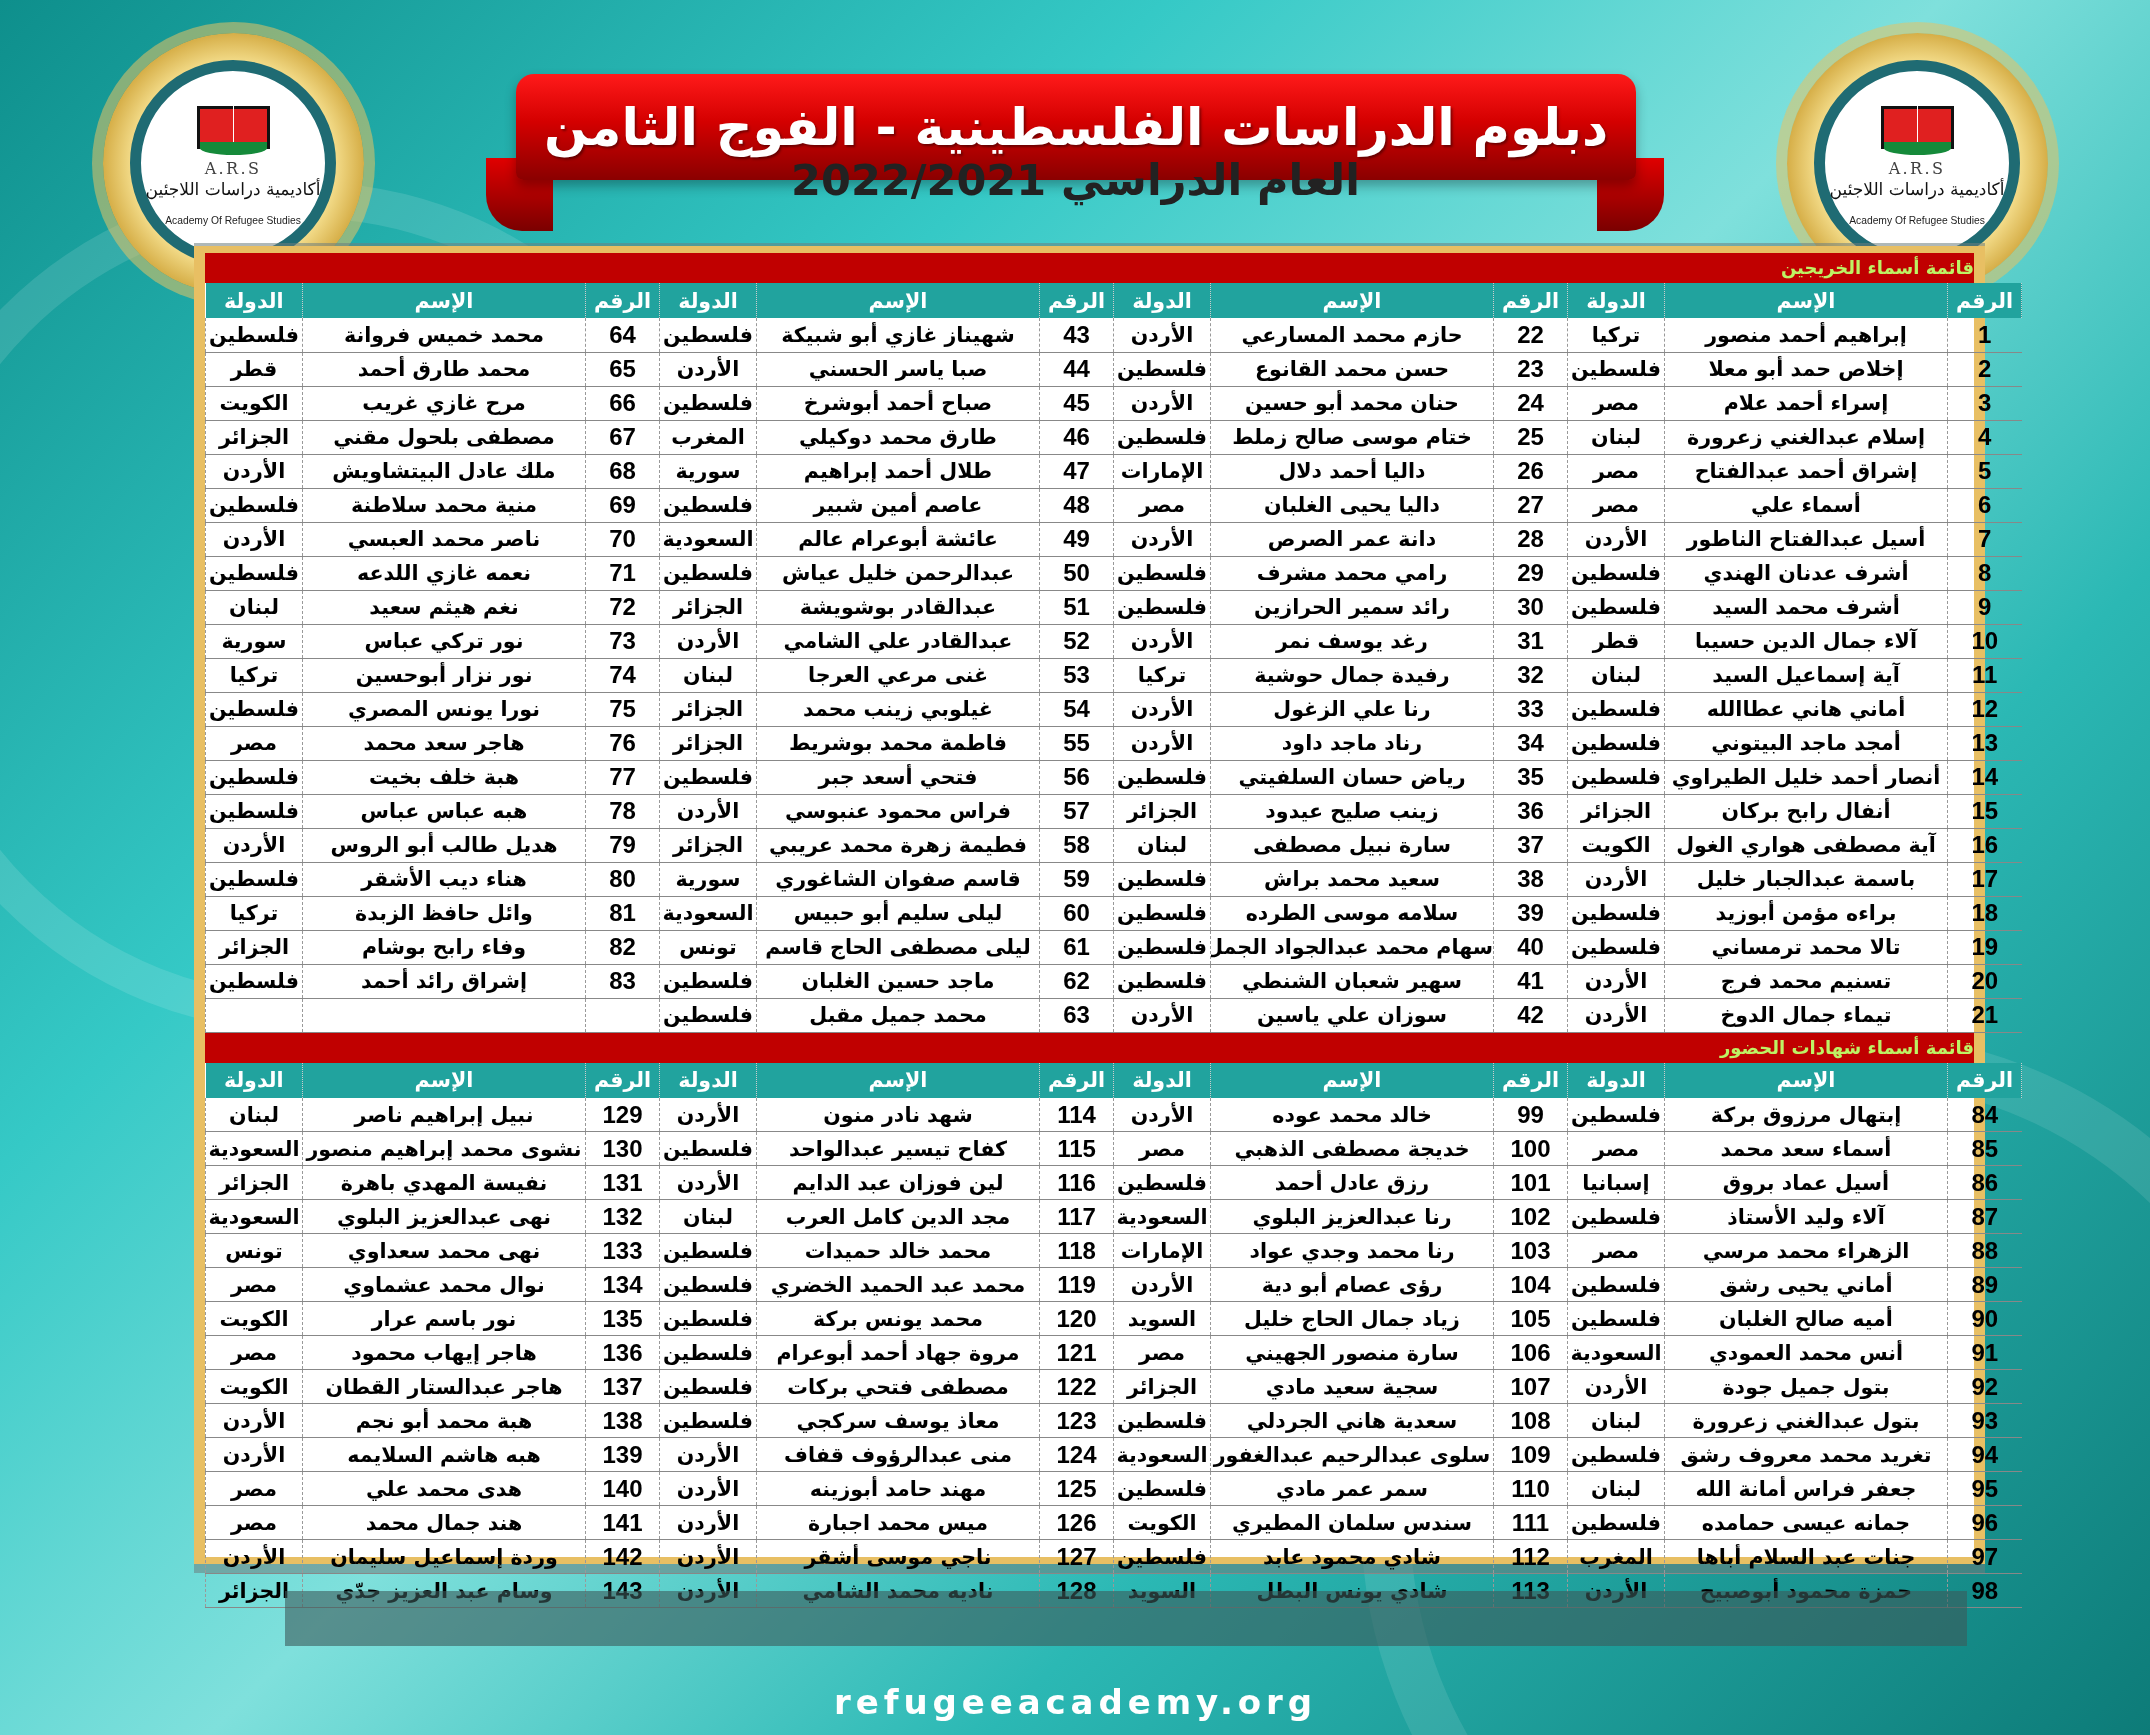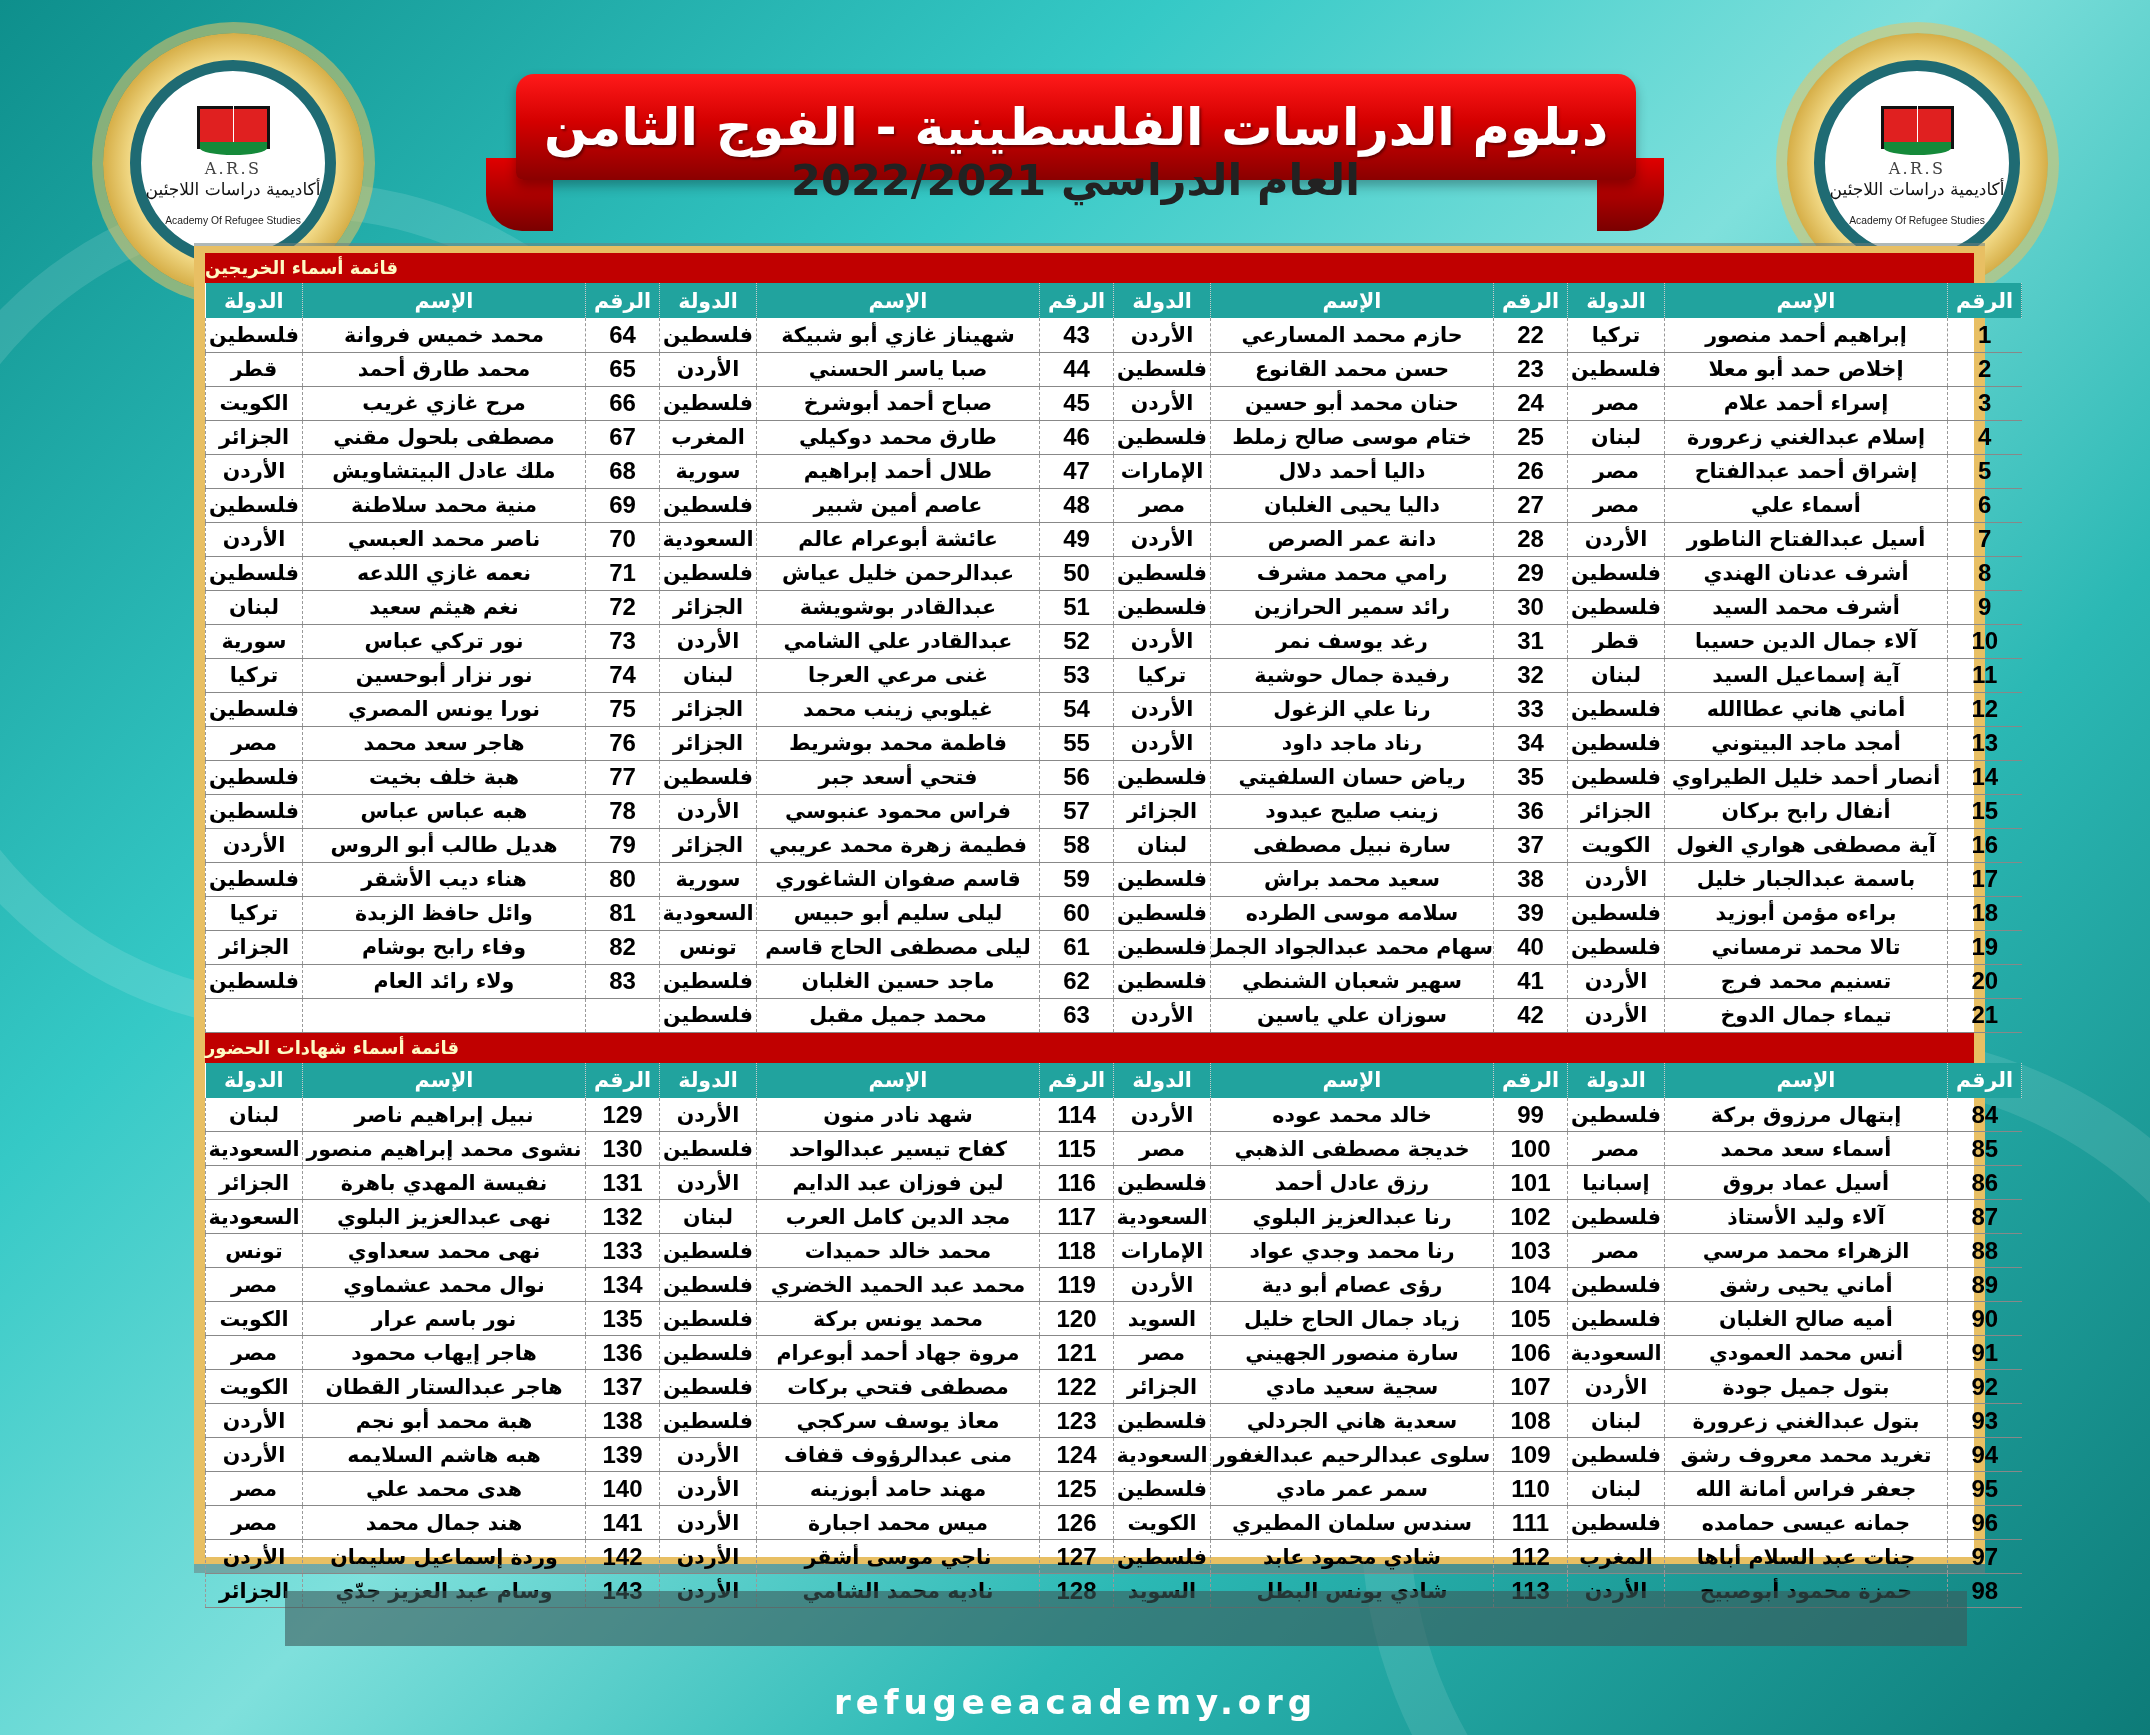--- a/index.html
+++ b/index.html
@@ -35,21 +35,21 @@
   .ribbon-tail { position:absolute; top:158px; width:67px; height:73px; background: linear-gradient(180deg,#e00000,#7a0000); }
   .ribbon-tail.l { left:486px; border-radius:0 0 0 36px; }
   .ribbon-tail.r { left:1597px; border-radius:0 0 36px 0; }
   .title { font-family:"DejaVu Sans", sans-serif; font-weight:bold; font-size:51px; color:#fff; direction:rtl; text-shadow: 1.8px 1.8px 2.4px rgba(0,0,0,0.4); }
   .subtitle { position:absolute; left:0; right:0; top:155px; text-align:center; font-family:"DejaVu Sans", sans-serif; font-weight:bold; font-size:43px; color:#222; direction:rtl; }
 
   .panel-bg { position:absolute; left:194px; top:243px; width:1791px; height:1330px; background: rgba(110,125,125,0.55); }
   .frame { position:absolute; left:194px; top:246px; width:1791px; height:1318px; background:#e8bf63; padding:7.3px 11px; }
   .sheet { width:100%; height:100%; background:#fff; display:flex; flex-direction:column; }
 
-  .section-title { background:#c00000; color:#fef9c3; text-align:left; font-weight:bold; font-size:18px; height:30px; line-height:30px; direction:rtl; }
+  .section-title { background:#c00000; color:#bef264; text-align:right; font-weight:bold; font-size:18px; height:30px; line-height:30px; direction:rtl; }
   table { width:100%; border-collapse:collapse; direction:rtl; table-layout:fixed; }
   th { background:#21a39e; color:#fff; font-size:20.6px; font-weight:bold; height:35px; border-right:1.2px dotted #ccc; }
   td { font-size:20.6px; font-weight:bold; color:#000; height:34px; text-align:center; border-bottom:1.8px double #888; border-left:1.2px dashed #999; white-space:nowrap; overflow:hidden; }
   td.num { font-family:"Liberation Sans", sans-serif; font-size:24px; }
   col.c-num { width:74px; }
   col.c-name { width:283px; }
   col.c-country { width:97px; }
 
   .footer { position:absolute; left:0; right:0; top:1682px; text-align:center; font-family:"DejaVu Sans", sans-serif; font-weight:bold; font-size:34px; color:#fff; letter-spacing:4.9px; }
 </style>
@@ -400,21 +400,21 @@
             <td class="num">20</td>
             <td>تسنيم محمد فرج</td>
             <td>الأردن</td>
             <td class="num">41</td>
             <td>سهير شعبان الشنطي</td>
             <td>فلسطين</td>
             <td class="num">62</td>
             <td>ماجد حسين الغلبان</td>
             <td>فلسطين</td>
             <td class="num">83</td>
-            <td>ولاء رائد العام</td>
+            <td>إشراق رائد أحمد</td>
             <td>فلسطين</td>
           </tr>
           <tr>
             <td class="num">21</td>
             <td>تيماء جمال الدوخ</td>
             <td>الأردن</td>
             <td class="num">42</td>
             <td>سوزان علي ياسين</td>
             <td>الأردن</td>
             <td class="num">63</td>

